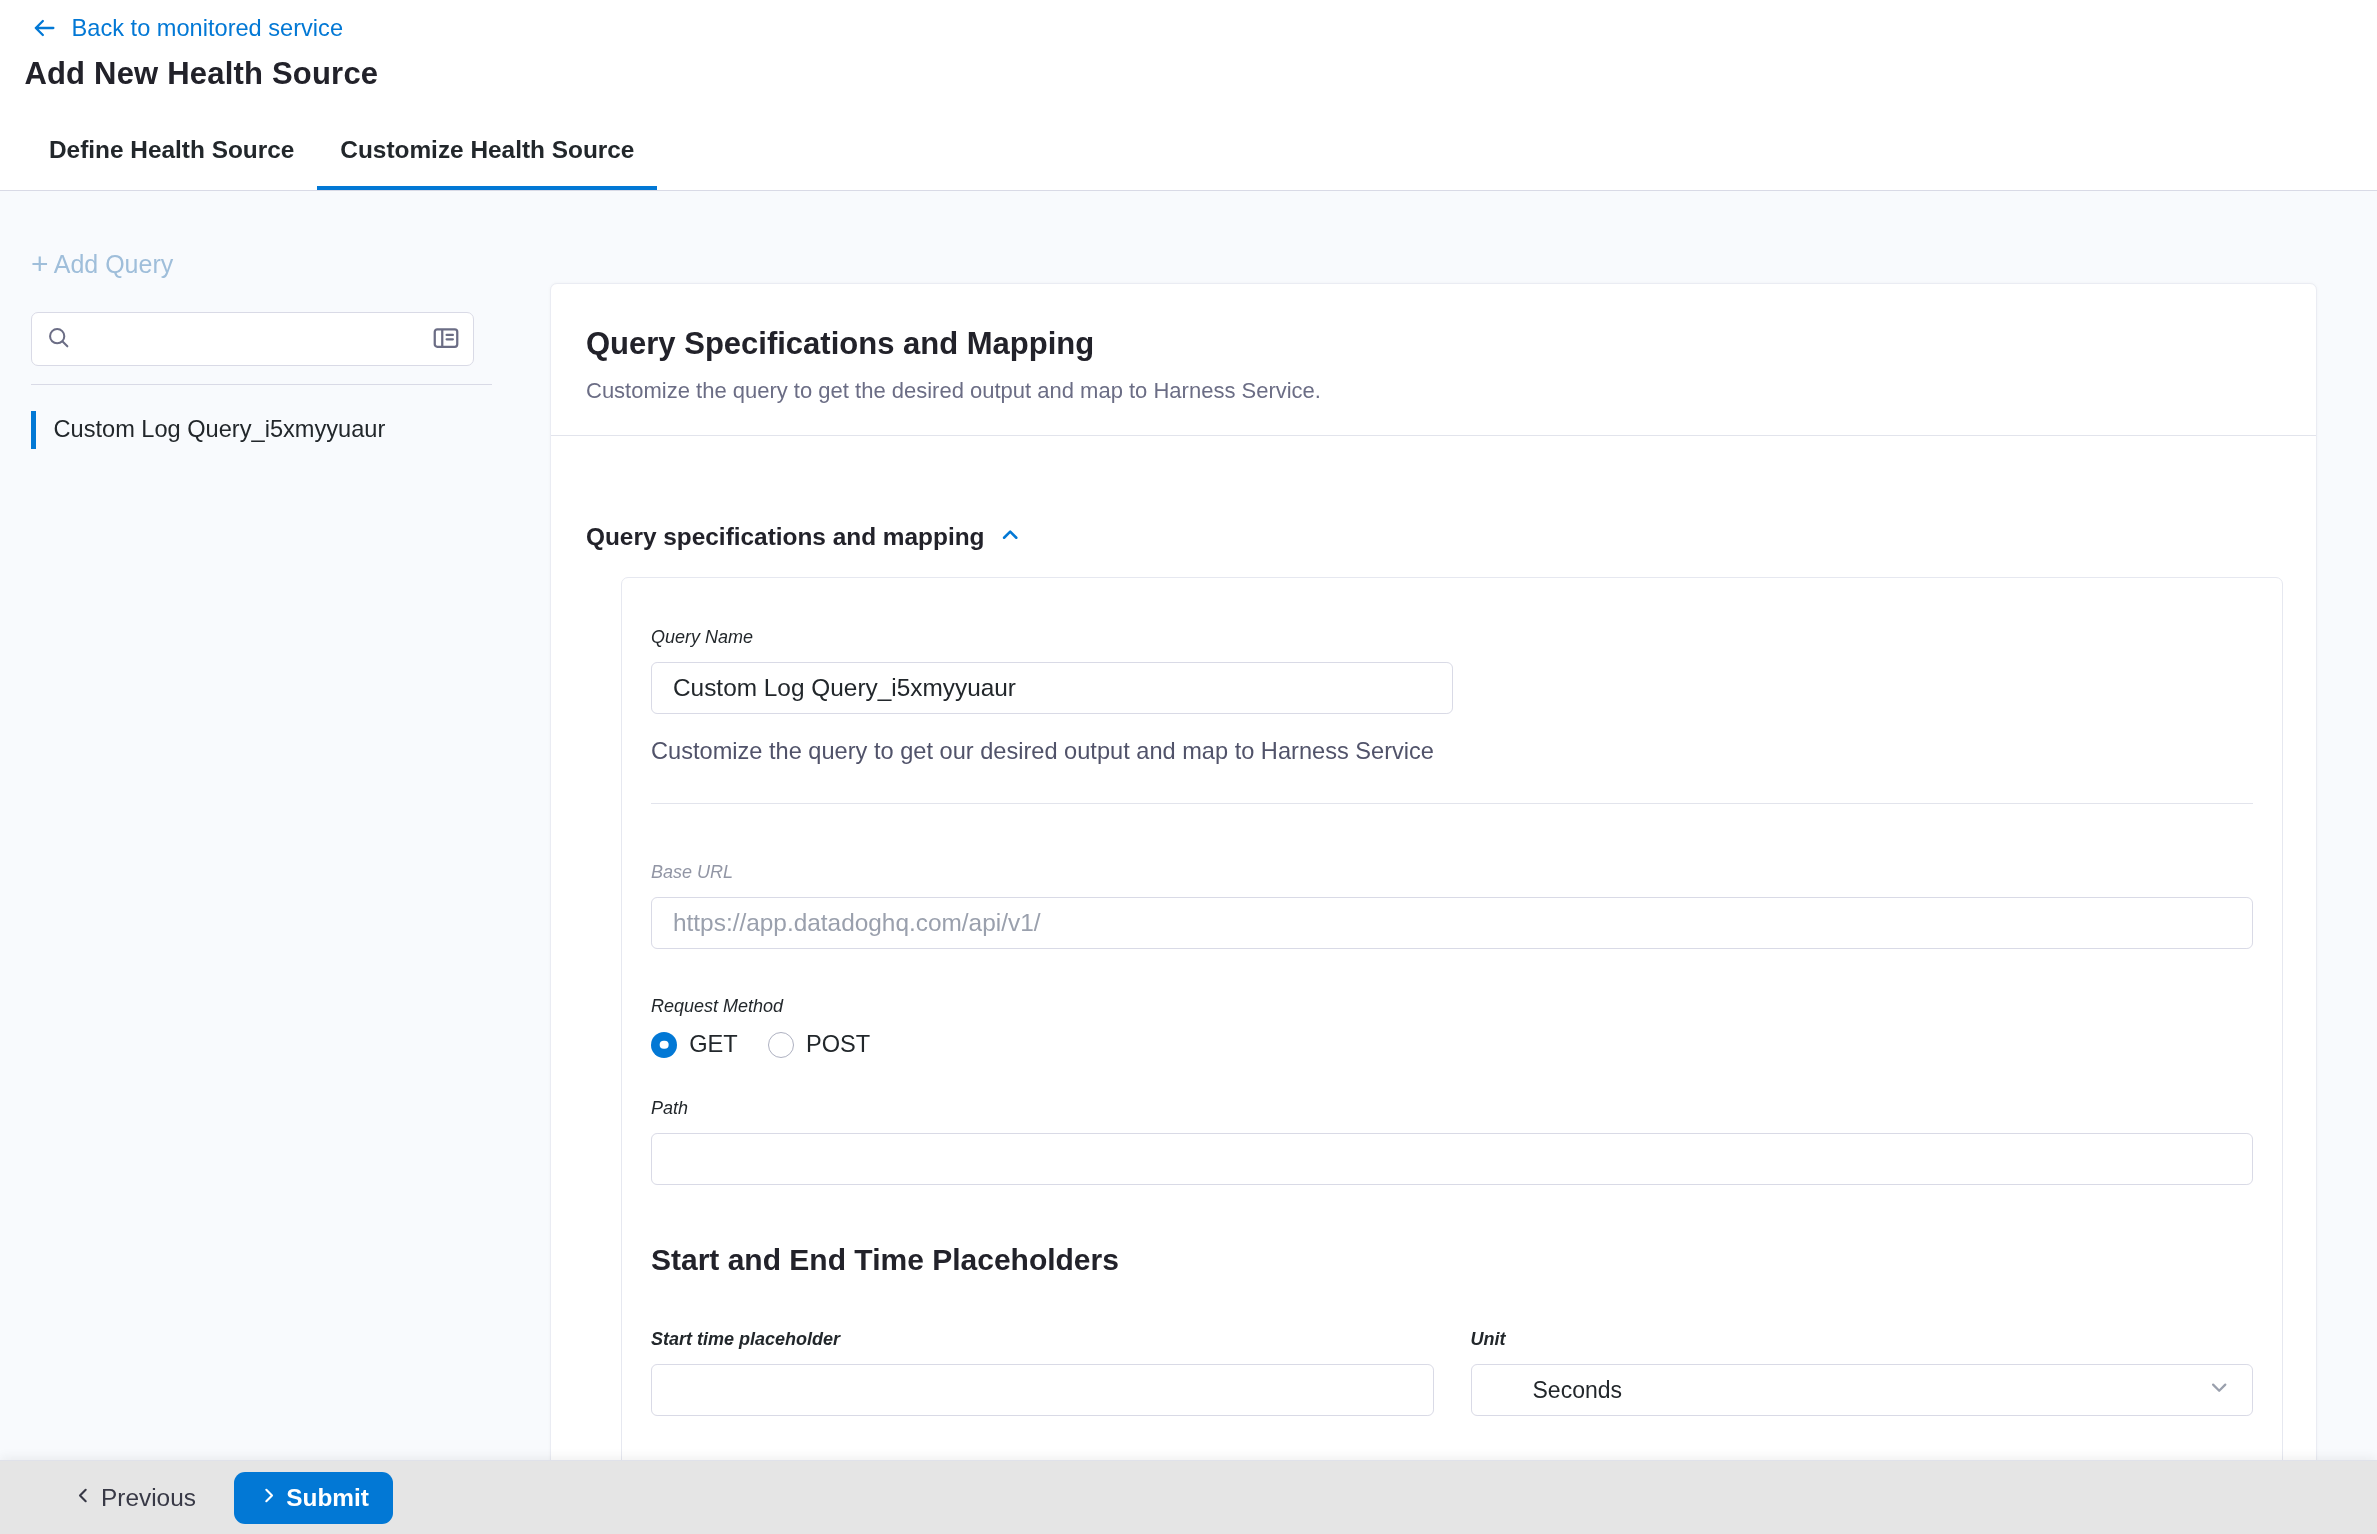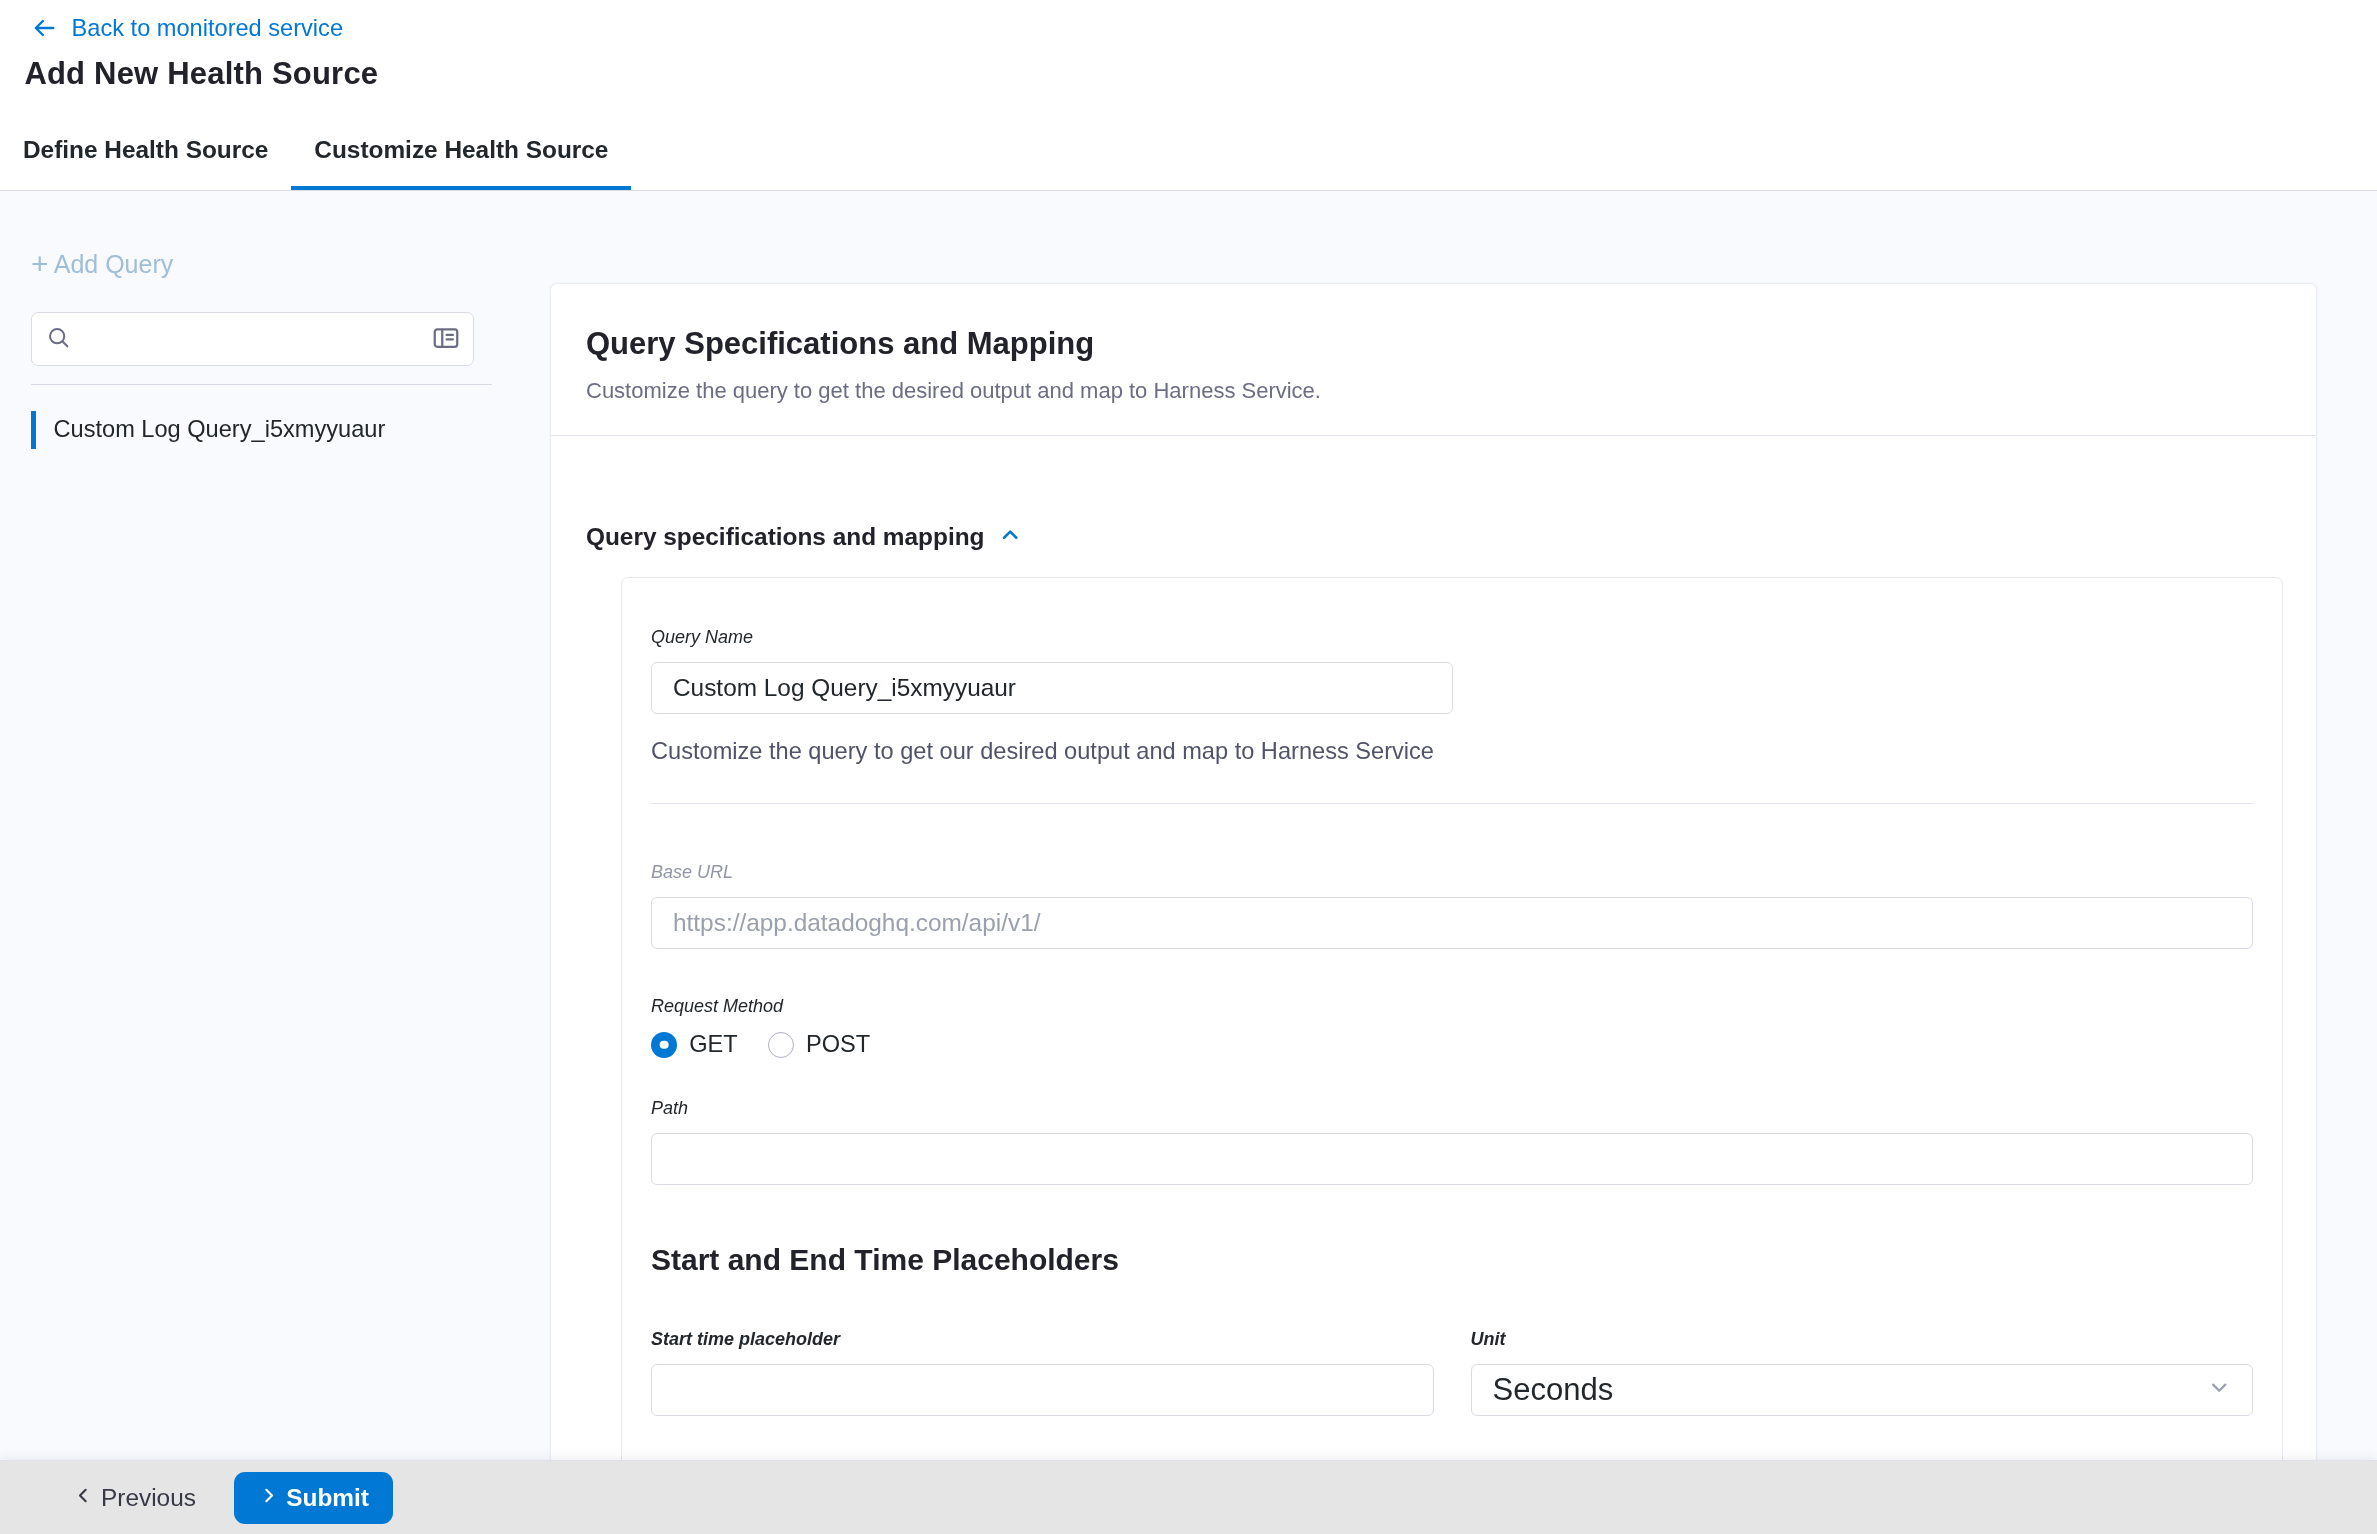--- a/index.html
+++ b/index.html
@@ -13,21 +13,21 @@
   .page { position:relative; width:2377px; height:1534px; overflow:hidden; }
 
   
   .topbar { background:#fff; padding:14px 0 0 24.4px; height:114px; }
   .back-row { display:flex; align-items:center; gap:14px; padding-left:5.2px; cursor:pointer; }
   .back-row svg { display:block; }
   .back-label { color:#0278d5; font-size:23.6px; }
   .page-title { font-size:31px; font-weight:700; color:#22222a; margin-top:14px; letter-spacing:0.2px; }
 
   
-  .tabs { display:flex; align-items:stretch; height:77px; border-bottom:0.9px solid #d9dae6; background:#fff; }
+  .tabs { display:flex; align-items:stretch; height:77px; border-bottom:0.9px solid #d9dae6; background:#fff; padding-left:26px; }
   .tab { display:flex; align-items:center; padding:0 23px; font-size:24.4px; font-weight:600; color:#22272b;
          border-bottom:4.4px solid transparent; cursor:pointer; }
   .tab.active { font-weight:700; border-bottom-color:#0278d5; }
 
   
   .content { display:flex; background:#f8fafd; height:1343px; overflow:hidden; }
 
   
   .sidebar { flex:0 0 550px; padding:58px 0 0 31px; }
   .add-query { display:flex; align-items:center; gap:5.2px; color:#9fbeda; font-size:25px; cursor:pointer; width:max-content; }
@@ -77,21 +77,21 @@
                           border-radius:50%; background:#fff; transform:translate(-50%,-50%); }
   .radio.unchecked { border:1.7px solid #aeb1c1; background:#fff; }
   .radio-label { font-size:23.6px; color:#22272b; }
 
   .block-path { margin-top:40px; }
 
   .placeholders-heading { margin-top:58px; font-size:30px; font-weight:700; color:#22222a; }
   .ph-row { display:flex; gap:37px; margin-top:52px; }
   .ph-col { width:784px; }
   .select-box { display:flex; align-items:center; justify-content:space-between; cursor:pointer; }
-  .select-box .value { font-size:31px; color:#22272b; }
+  .select-box .value { font-size:23px; color:#22272b;margin-left:40px; }
 
   
   .footer { position:absolute; left:0; right:0; bottom:0; height:74px; background:#e5e5e5;
             border-top:0.9px solid #e0e2ea; box-shadow:0 -3.5px 10.5px rgba(0,0,0,.06);
             display:flex; align-items:center; padding-left:73px; gap:38px; }
   .btn-previous { display:flex; align-items:center; gap:7px; background:none; border:none; cursor:pointer;
                   font-size:24.4px; color:#383946; font-family:inherit; }
   .btn-submit { display:flex; align-items:center; gap:7px; background:#0278d5; border:none; cursor:pointer;
                 color:#fff; font-size:24.4px; font-weight:600; height:52px; padding:0 24.4px; border-radius:11px; font-family:inherit; }
 </style>

